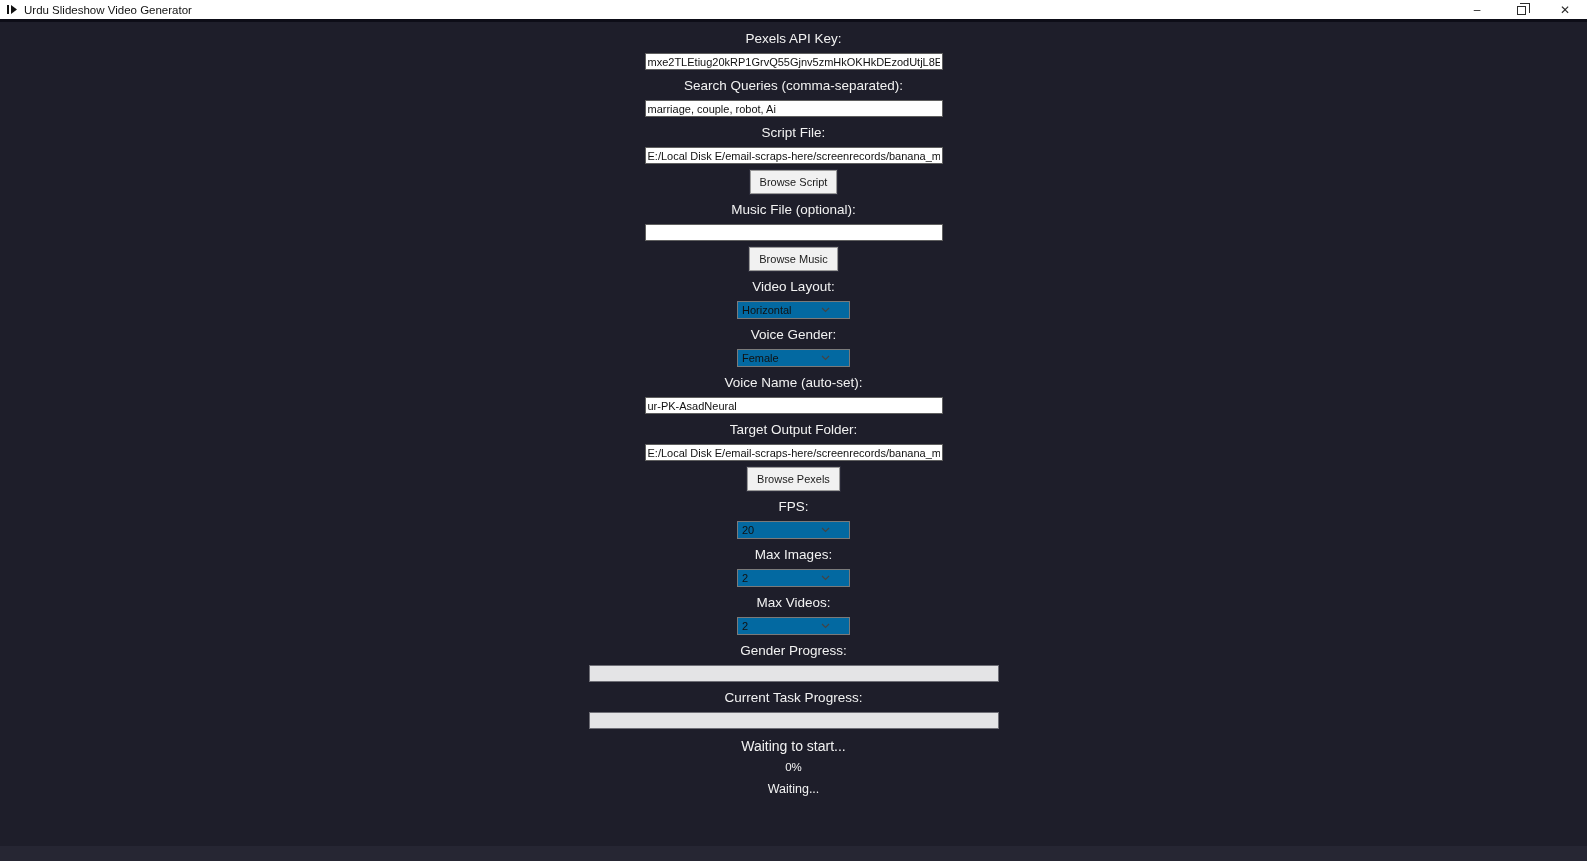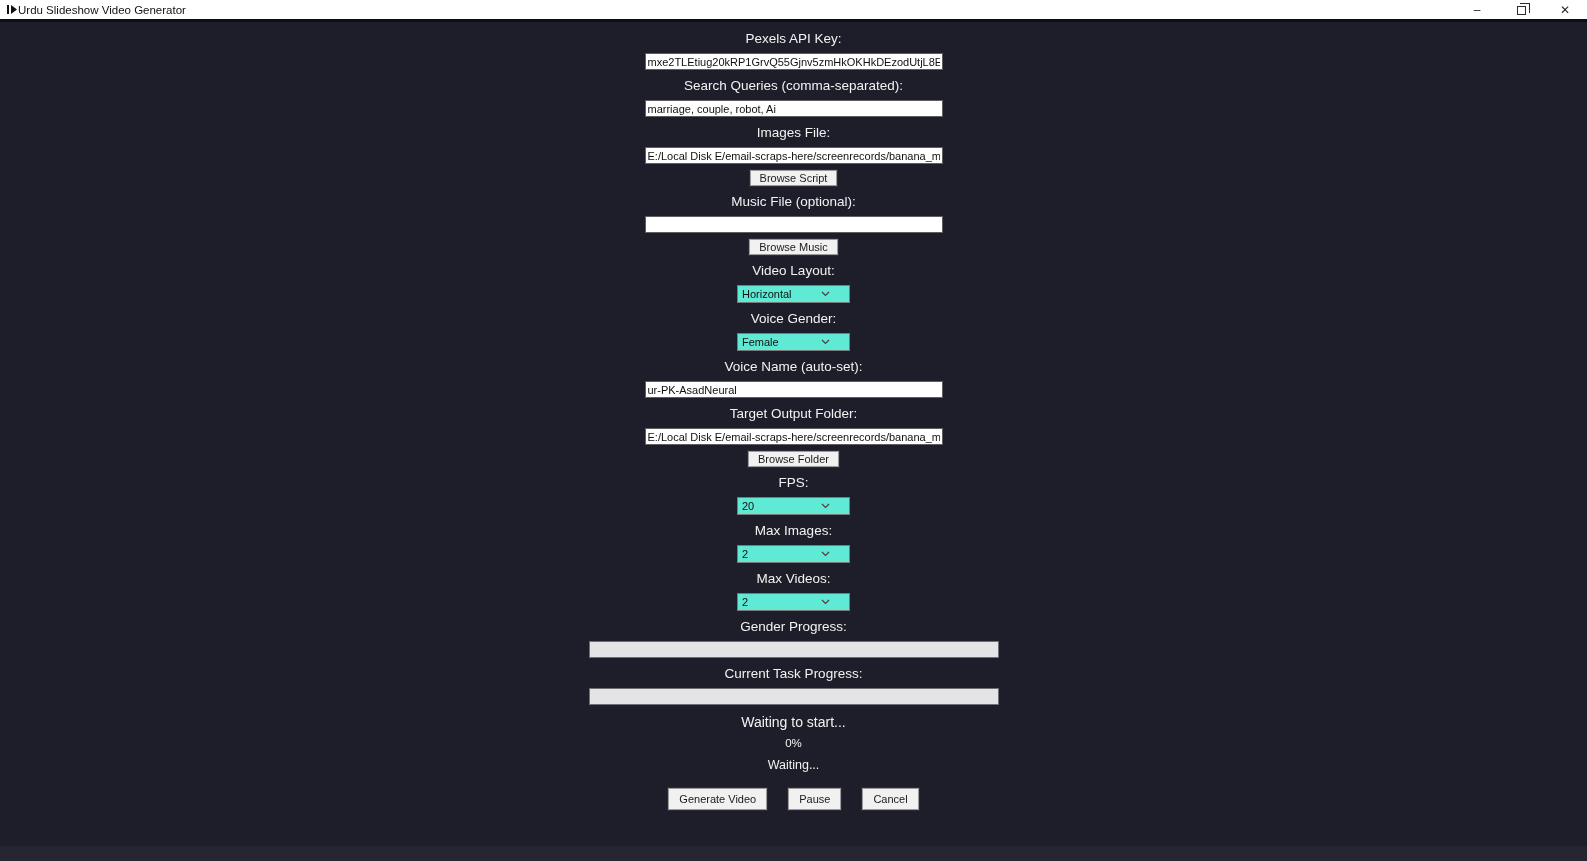--- a/index.html
+++ b/index.html
@@ -8,21 +8,21 @@
     background: #1e1e2a;
     font-family: "Liberation Sans", sans-serif;
   }
   .window { width: 100%; height: 100%; position: relative; }
 
   
   .titlebar {
     height: 19px; background: #ffffff;
     display: flex; align-items: center; justify-content: space-between;
   }
-  .titlebar-left { display: flex; align-items: center; padding-left: 6px; }
+  .titlebar-left { display: flex; align-items: center; gap: 6px; padding-left: 6px; }
   .app-icon { display: inline-flex; align-items: center; }
   .window-title { font-size: 11.5px; color: #121212; }
   .titlebar-controls { display: flex; height: 100%; }
   .win-btn {
     width: 44px; height: 100%; border: none; background: transparent;
     font-size: 12px; color: #2b2b2b; cursor: pointer;
     display: flex; align-items: center; justify-content: center;
     font-family: "Liberation Sans", sans-serif;
   }
   .restore-glyph {
@@ -46,26 +46,26 @@
     width: 298px; height: 17px;
     border: 1px solid #5f5f5f; background: #ffffff; color: #111;
     font-size: 11px; padding: 0 2px;
     font-family: "Liberation Sans", sans-serif;
     white-space: nowrap; overflow: hidden;
   }
   .browse-btn {
     margin: 6px 0 0 0;
     background: #f1f1f1; color: #1a1a1a;
     border: 1px solid #9a9a9a; outline: 1px solid #2a2a38;
-    font-size: 11px; height: 16px; padding: 0 9px;
+    font-size: 11px; height: 24px; padding: 0 9px;
     font-family: "Liberation Sans", sans-serif; cursor: pointer;
   }
   .combo {
     width: 113px; height: 18px;
-    background: #5eead4; border: 1px solid #7a7a7a;
+    background: #0369a1; border: 1px solid #7a7a7a;
     display: flex; align-items: center; justify-content: space-between;
     padding: 0 19px 0 4px; cursor: pointer;
   }
   .combo-value { font-size: 11px; color: #111; }
   .combo-chevron { display: inline-flex; align-items: center; }
   .progress {
     width: 410px; height: 17px;
     background: #e4e4e6; border: 1px solid #6e6e76; overflow: hidden;
   }
   .progress-fill { height: 100%; background: #06b025; width: 0; }
@@ -116,21 +116,21 @@
   <div class="titlebar-shadow"></div>
 
   <div class="content">
 
     <label class="field-label">Pexels API Key:</label>
     <input class="text-input" value="mxe2TLEtiug20kRP1GrvQ55Gjnv5zmHkOKHkDEzodUtjL8E4e2eiyJlj" style="">
 
     <label class="field-label">Search Queries (comma-separated):</label>
     <input class="text-input" value="marriage, couple, robot, Ai" style="">
 
-    <label class="field-label">Images File:</label>
+    <label class="field-label">Script File:</label>
     <input class="text-input" value="E:/Local Disk E/email-scraps-here/screenrecords/banana_milkshake_" style="">
     <button class="browse-btn">Browse Script</button>
 
     <label class="field-label">Music File (optional):</label>
     <input class="text-input" value="" style="">
     <button class="browse-btn">Browse Music</button>
 
     <label class="field-label">Video Layout:</label>
     <div class="combo">
       <span class="combo-value">Horizontal</span>
@@ -149,21 +149,21 @@
             <path d="M1 1 L4.5 4.5 L8 1" stroke="#444" stroke-width="1.2" fill="none"></path>
           </svg>
       </span>
     </div>
 
     <label class="field-label">Voice Name (auto-set):</label>
     <input class="text-input" value="ur-PK-AsadNeural" style="">
 
     <label class="field-label">Target Output Folder:</label>
     <input class="text-input" value="E:/Local Disk E/email-scraps-here/screenrecords/banana_milkshake_" style="">
-    <button class="browse-btn">Browse Folder</button>
+    <button class="browse-btn">Browse Pexels</button>
 
     <label class="field-label">FPS:</label>
     <div class="combo">
       <span class="combo-value">20</span>
       <span class="combo-chevron">
         <svg width="9" height="6" viewBox="0 0 9 6">
             <path d="M1 1 L4.5 4.5 L8 1" stroke="#444" stroke-width="1.2" fill="none"></path>
           </svg>
       </span>
     </div>
@@ -195,22 +195,17 @@
 
     <label class="field-label">Current Task Progress:</label>
     <div class="progress">
       <div class="progress-fill" style="width: 0%;"></div>
     </div>
 
     <div class="status-primary">Waiting to start...</div>
     <div class="status-percent">0%</div>
     <div class="status-task">Waiting...</div>
 
-    <div class="actions">
-      <button class="action-btn">Generate Video</button>
-      <button class="action-btn">Pause</button>
-      <button class="action-btn">Cancel</button>
-    </div>
 
   </div>
 
   <div class="footer-band"></div>
 </div>
 
 </body></html>

